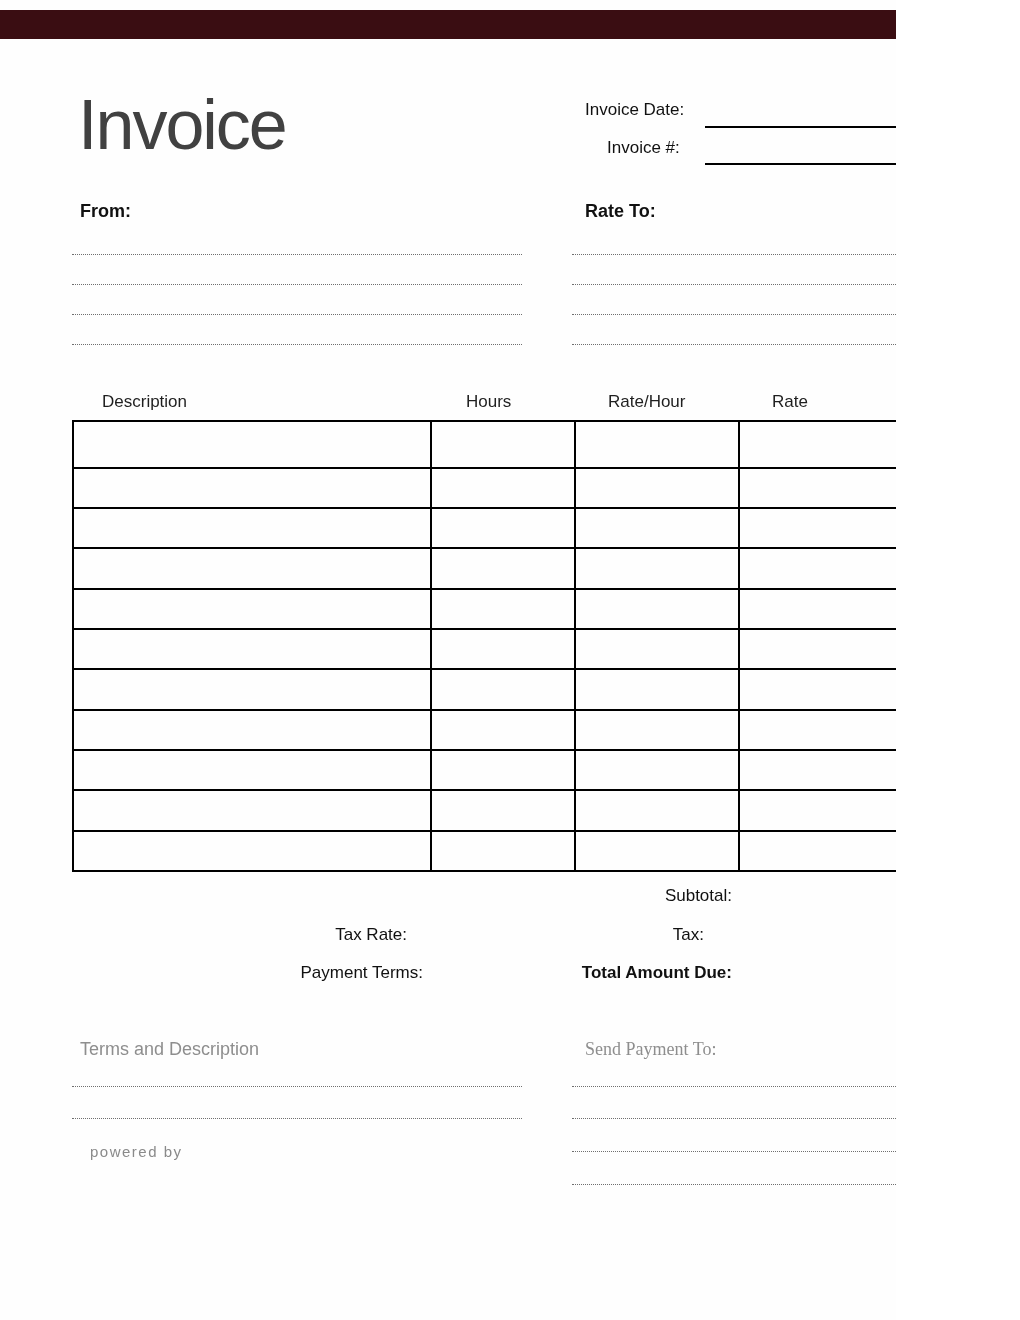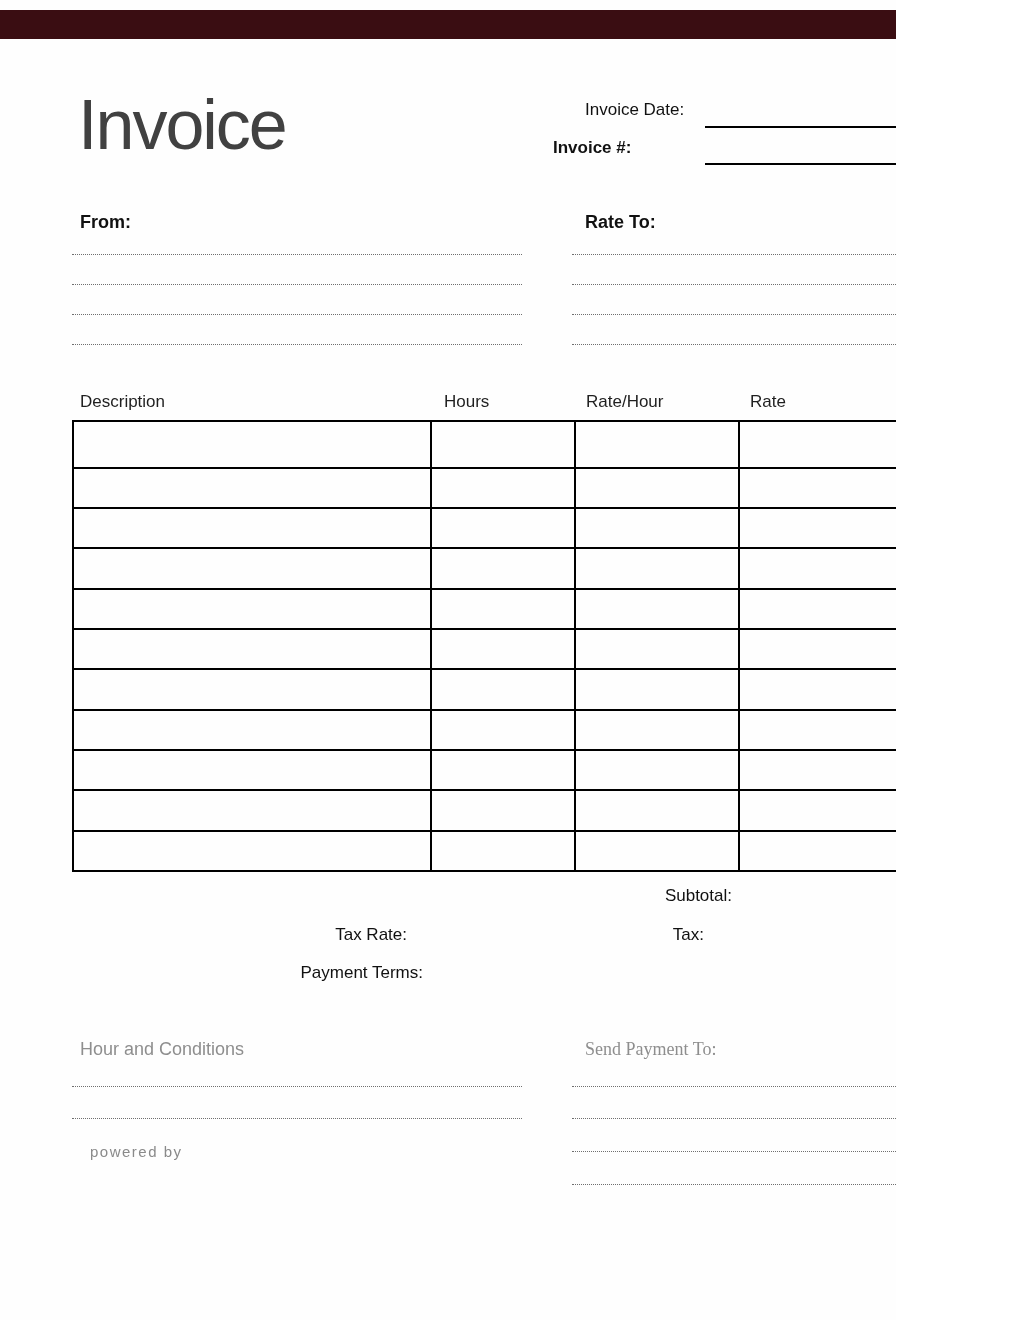--- a/index.html
+++ b/index.html
@@ -25,35 +25,35 @@
     position: absolute;
     left: 78px; top: 90px;
     font-size: 70px;
     letter-spacing: -2px;
     line-height: 1.0;
     color: var(--title-color, #414141);
     font-weight: 400;
   }
 
   .lbl { position: absolute; font-size: 17px; color: #111; }
-  .lbl.bold { font-weight: bold; font-size: 18px; margin-top: 11px; }
+  .lbl.bold { font-weight: bold; font-size: 18px; }
 
   .solid-line {
     position: absolute;
     height: 0;
     border-bottom: 2px solid #000;
   }
 
   .dotted-line {
     position: absolute;
     height: 0;
     border-bottom: 1px dotted #6f6f6f;
   }
 
-  .col-header { position: absolute; font-size: 17px; color: #1f1f1f; }
+  .col-header { position: absolute; font-size: 17px; color: #1f1f1f; margin-left: 22px; }
 
   table.items {
     position: absolute;
     left: 72px; top: 420px;
     width: 876px; height: 452px;
     border-collapse: collapse;
     table-layout: fixed;
   }
   table.items td { border: 2px solid #000; }
   table.items tr { height: 38px; }
@@ -94,21 +94,21 @@
 <body>
 
 <div class="page">
 
   <div class="accent-bar"></div>
 
   <div class="title">Invoice</div>
 
   <div class="lbl" style="left:585px; top:100px;">Invoice Date:</div>
   <div class="solid-line" style="left:705px; top:126px; width:245px;"></div>
-  <div class="lbl" style="left:553px; top:138px;font-weight:bold;">Invoice #:</div>
+  <div class="lbl" style="left:607px; top:138px;">Invoice #:</div>
   <div class="solid-line" style="left:705px; top:163px; width:245px;"></div>
 
   <div class="lbl bold" style="left:80px; top:201px;">From:</div>
   <div class="lbl bold" style="left:585px; top:201px;">Rate To:</div>
 
   <div class="dotted-line" style="left:72px; top:254px; width:450px;"></div>
   <div class="dotted-line" style="left:72px; top:284px; width:450px;"></div>
   <div class="dotted-line" style="left:72px; top:314px; width:450px;"></div>
   <div class="dotted-line" style="left:72px; top:344px; width:450px;"></div>
 
@@ -196,22 +196,23 @@
           <td></td>
           <td></td>
         </tr>
       </tbody>
   </table>
 
   <div class="totals-lbl" style="left:500px; top:886px; width:232px;">Subtotal:</div>
   <div class="totals-lbl" style="left:184px; top:925px; width:223px;">Tax Rate:</div>
   <div class="totals-lbl" style="left:472px; top:925px; width:232px;">Tax:</div>
   <div class="totals-lbl" style="left:200px; top:963px; width:223px;">Payment Terms:</div>
-
-  <div class="muted-lbl" style="left:80px; top:1039px;">Hour and Conditions</div>
+  <div class="totals-lbl bold" style="left:450px; top:963px; width:282px;">Total Amount Due:</div>
+
+  <div class="muted-lbl" style="left:80px; top:1039px;">Terms and Description</div>
   <div class="muted-lbl" style="left:585px; top:1039px;font-family:Liberation Serif, serif;">Send Payment To:</div>
 
   <div class="dotted-line" style="left:72px; top:1086px; width:450px;"></div>
   <div class="dotted-line" style="left:72px; top:1118px; width:450px;"></div>
 
   <div class="dotted-line" style="left:572px; top:1086px; width:376px;"></div>
   <div class="dotted-line" style="left:572px; top:1118px; width:376px;"></div>
   <div class="dotted-line" style="left:572px; top:1151px; width:376px;"></div>
   <div class="dotted-line" style="left:572px; top:1184px; width:376px;"></div>
 

